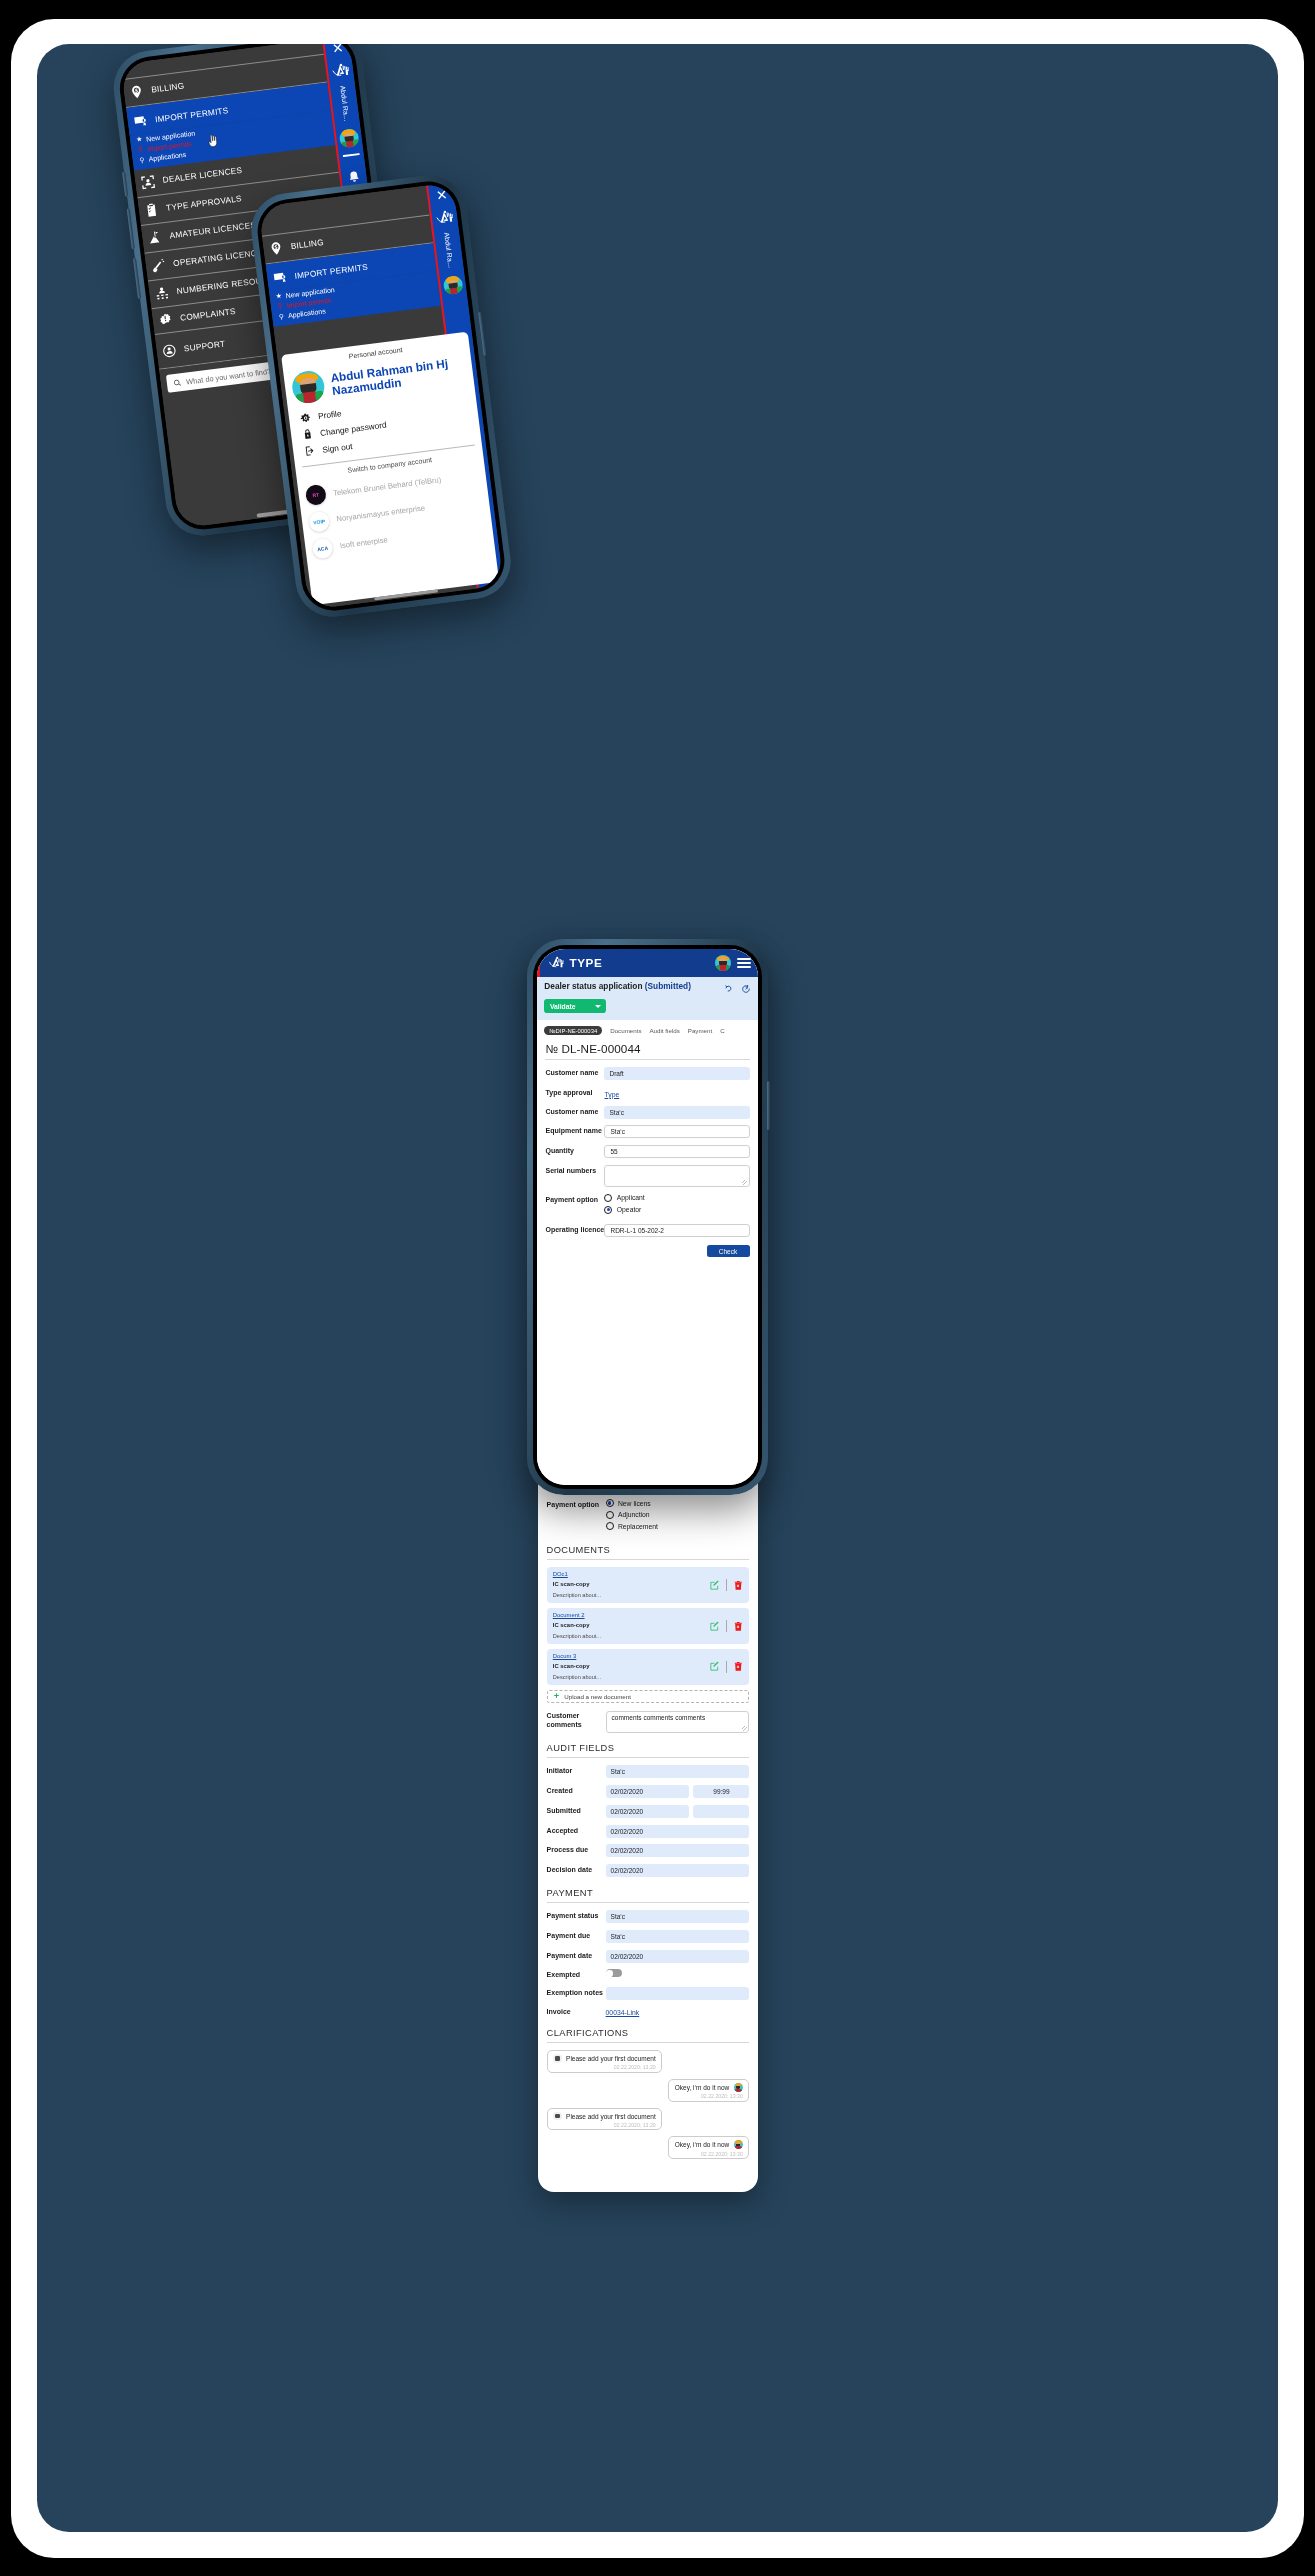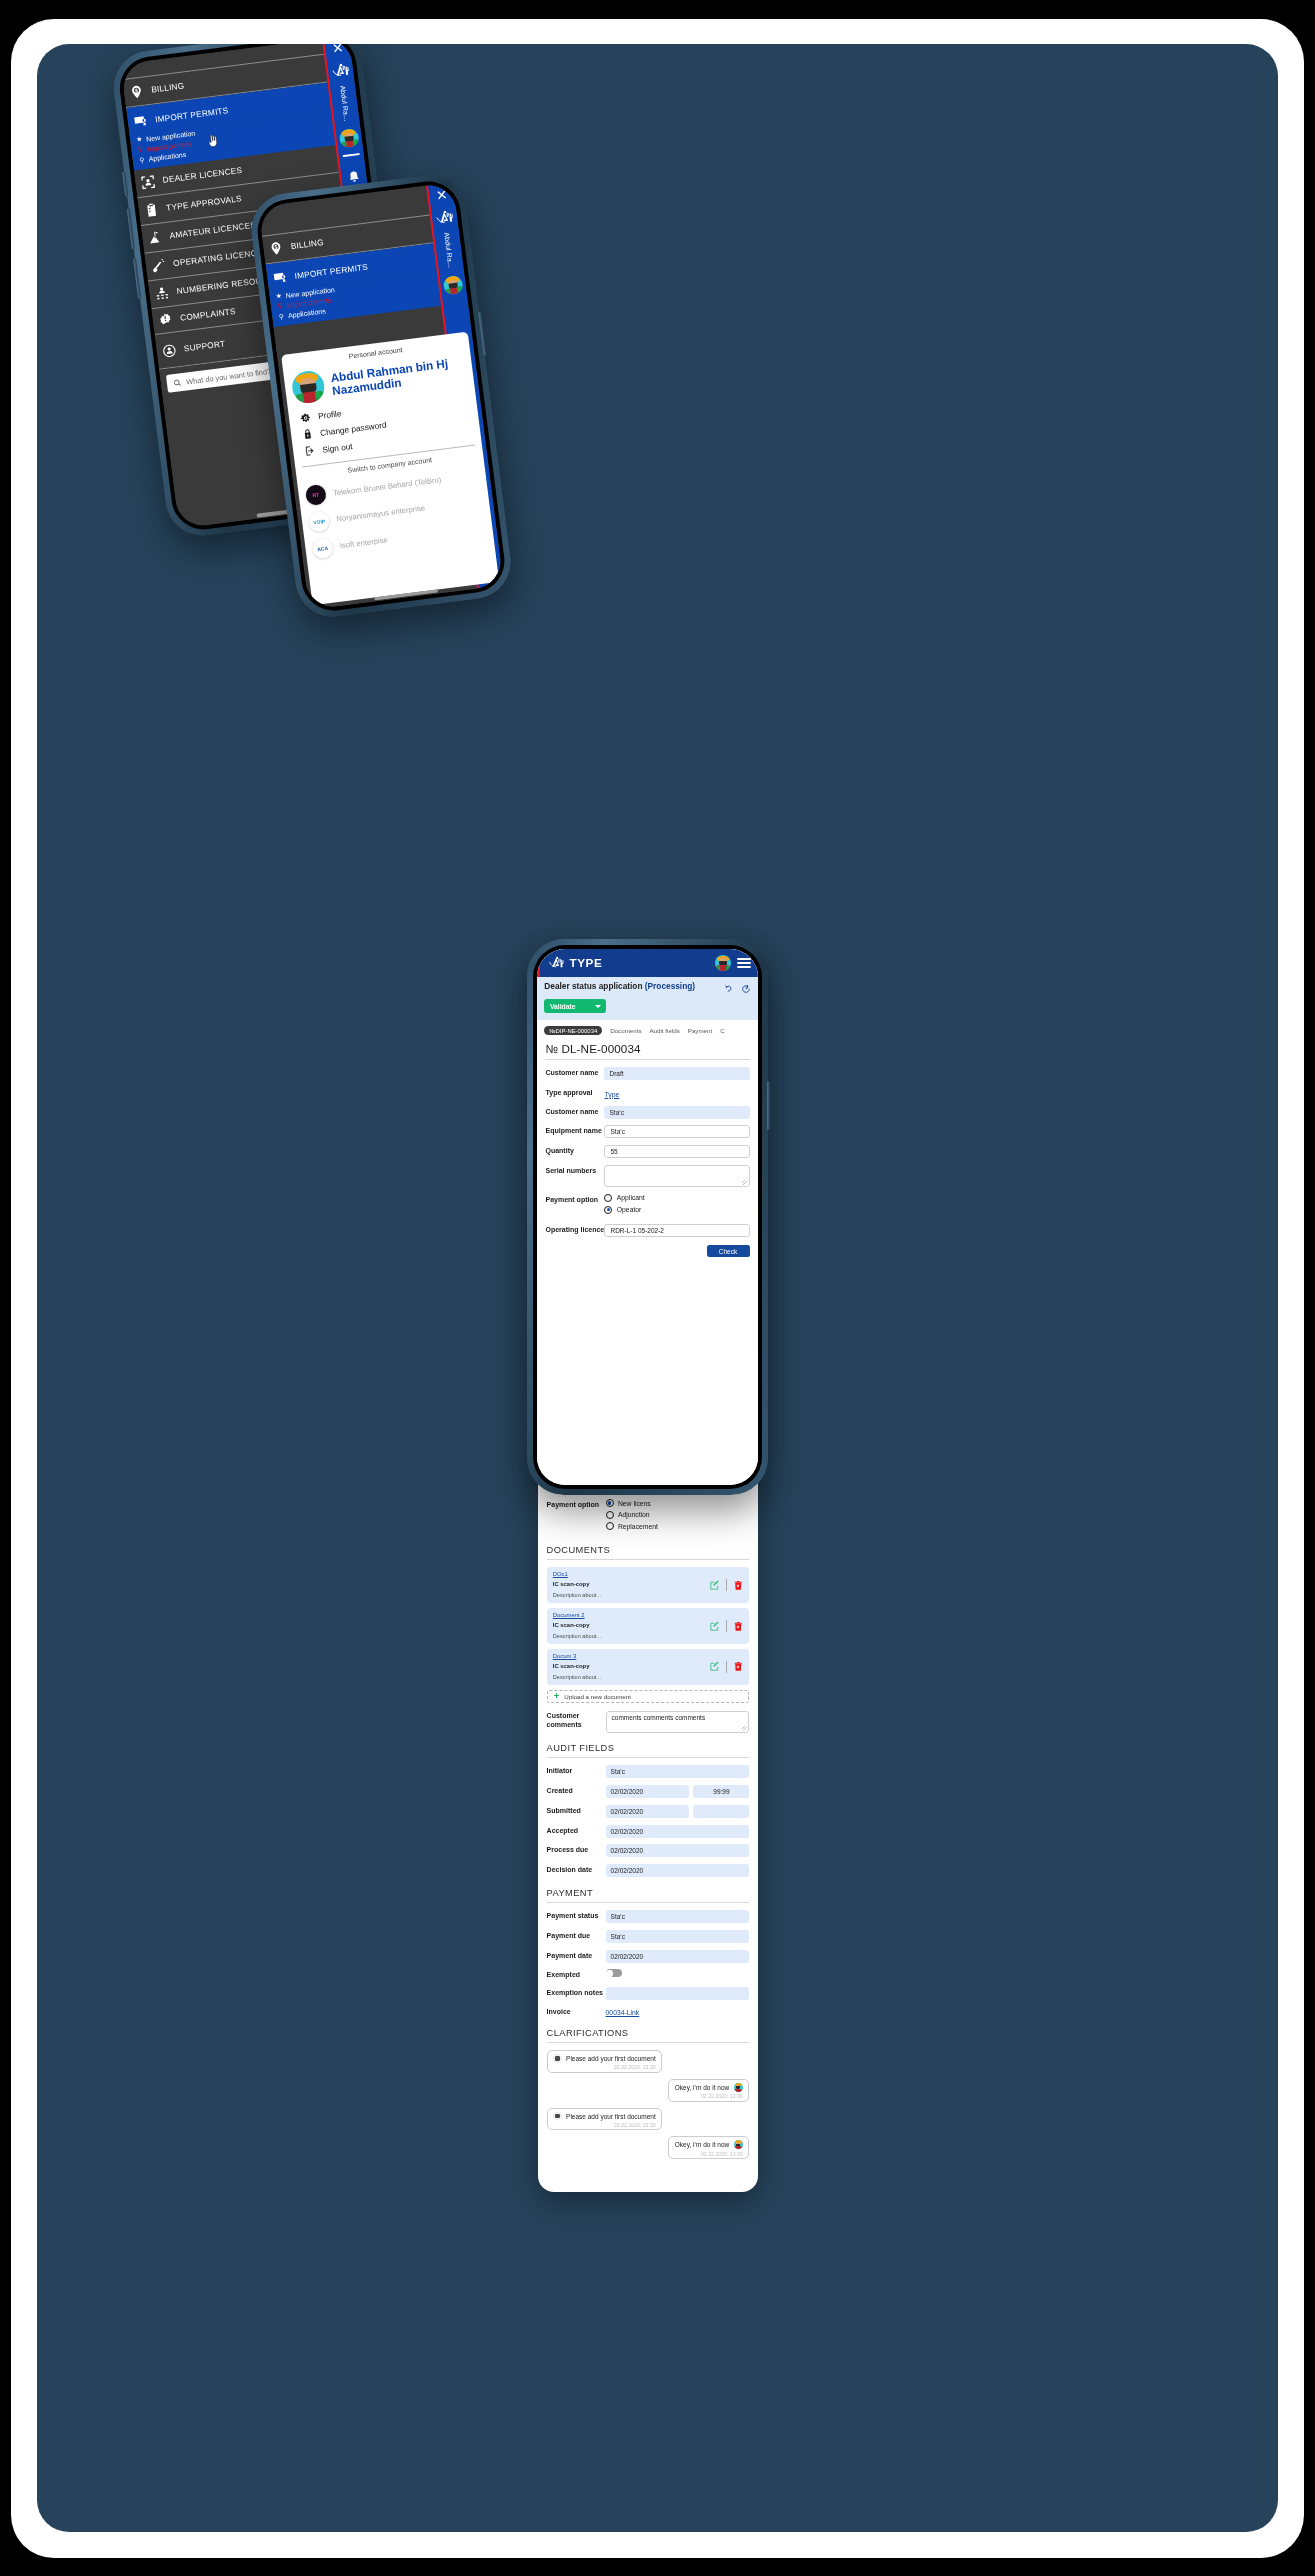--- a/index.html
+++ b/index.html
@@ -818,21 +818,21 @@
                   <i></i>
                   <i></i>
                   <i></i>
                 </div>
             </div>
 
             <div class="app-sub">
               <div class="t-row">
                 <div class="ttl">
                   <span>Dealer status application</span>
-                  <em>(Processing)</em>
+                  <em>(Submitted)</em>
                 </div>
                 <div class="hicons">
                   <span class="hi">
                     <svg viewBox="0 0 24 24" fill="none" stroke="#17489c" stroke-width="2.2" stroke-linecap="round">
                         <path d="M7 6.5c4-3 9-1 9.5 3.5.5 4.5-3 7-6.5 7"></path>
                         <path d="M4 4.5L7 6.6 5 9.6"></path>
                       </svg>
                   </span>
                   <span class="hi">
                     <svg viewBox="0 0 24 24" fill="none" stroke="#17489c" stroke-width="2.2" stroke-linecap="round">
@@ -851,21 +851,21 @@
 
             <div class="tabs">
               <span class="tab active">№DIP-NE-000034</span>
               <span class="tab">Documents</span>
               <span class="tab">Audit fields</span>
               <span class="tab">Payment</span>
               <span class="tab">C</span>
             </div>
 
             <div class="sheet">
-              <div class="docno">№ DL-NE-000034</div>
+              <div class="docno">№ DL-NE-000044</div>
               <div class="hr"></div>
 
               <div class="frow">
                 <div class="flabel">Customer name</div>
                 <div class="fctl">
                     <div class="inp">Draft</div>
                   </div>
               </div>
               <div class="frow">
                 <div class="flabel">Type approval</div>

